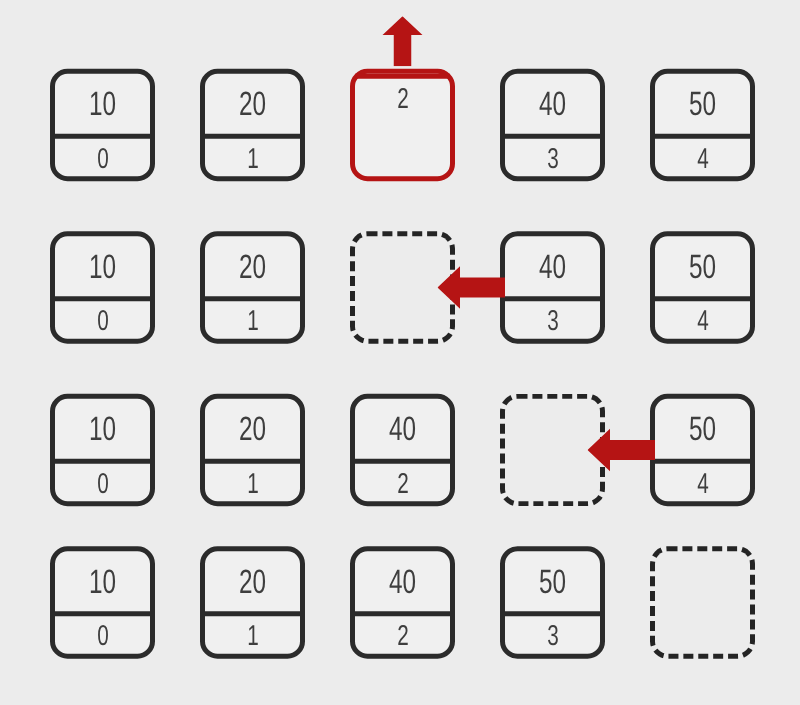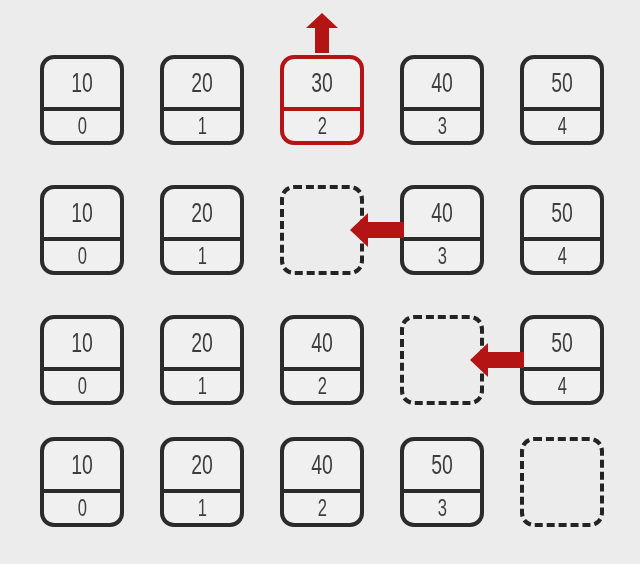--- a/index.html
+++ b/index.html
@@ -72,23 +72,20 @@
       </div>
       <div class="cell box">
         <div class="val">
           <span>20</span>
         </div>
         <div class="idx">
           <span>1</span>
         </div>
       </div>
       <div class="cell box red">
-        <div class="val">
-          <span>30</span>
-        </div>
         <div class="idx">
           <span>2</span>
         </div>
         <svg class="arrow-up" width="40" height="40" viewBox="0 0 40 40">
           <polygon points="13,40 13,15 4,15 20,0 36,15 27,15 27,40" fill="#b51414"></polygon>
         </svg>
       </div>
       <div class="cell box">
         <div class="val">
           <span>40</span>

